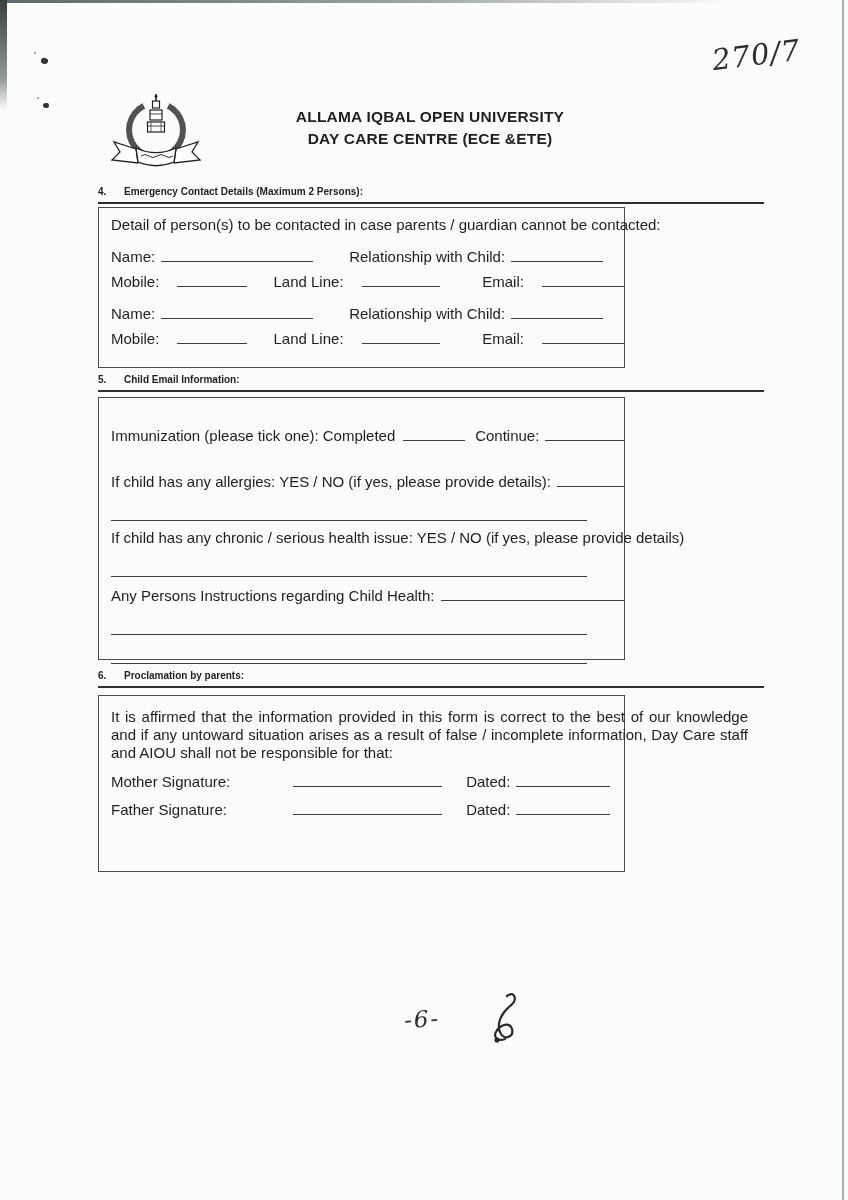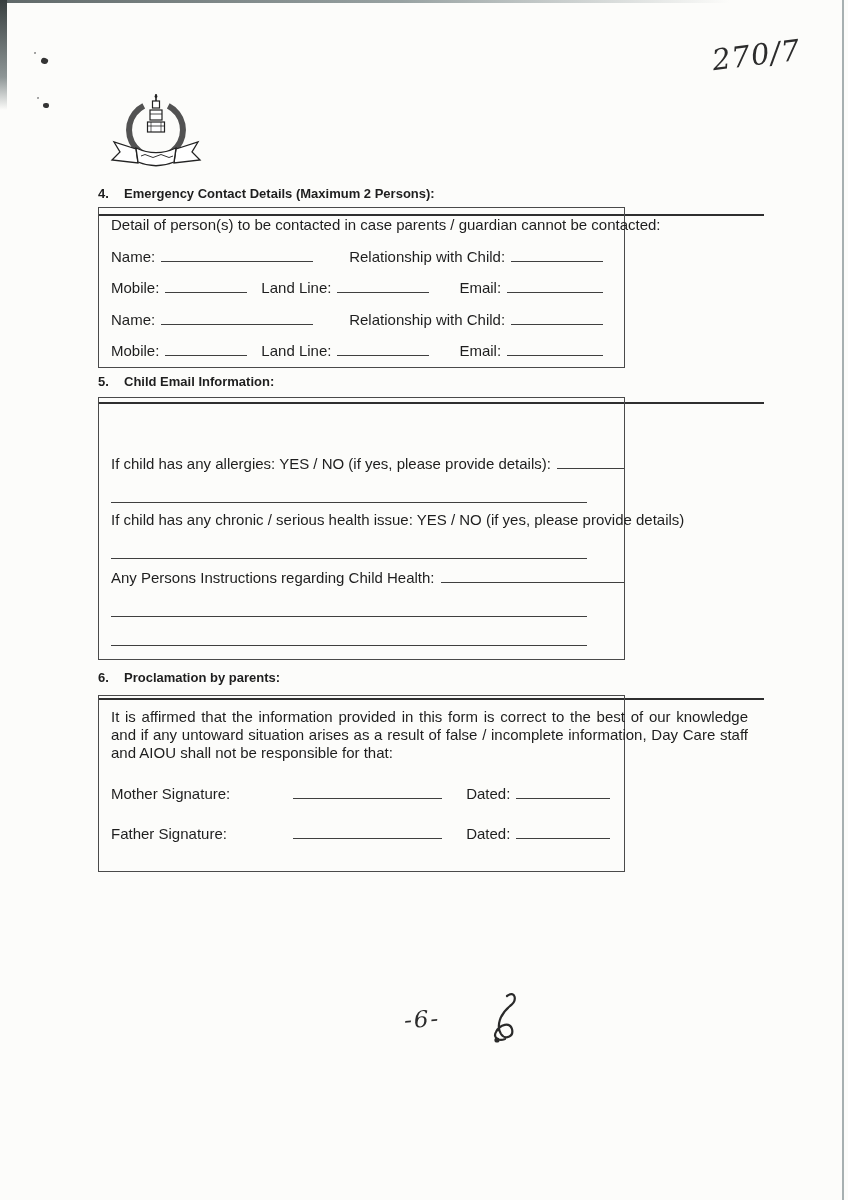--- a/index.html
+++ b/index.html
@@ -25,39 +25,39 @@
   .hw-folio{position:absolute;top:38px;left:712px;font-size:29px;letter-spacing:1px;transform:rotate(-7deg);}
   .hw-page{position:absolute;top:1006px;left:404px;font-size:23px;letter-spacing:2px;transform:rotate(-3deg);}
   .sig-mark{position:absolute;top:988px;left:487px;}
 
   
   .logo{position:absolute;top:94px;left:104px;}
   .title-block{position:absolute;top:106px;left:250px;width:360px;text-align:center;
     font-weight:bold;font-size:15.5px;line-height:22px;letter-spacing:.2px;}
 
   
-  .sec-head{position:absolute;left:98px;width:666px;font-weight:bold;font-size:13px;
-    padding-bottom:13px;border-bottom:2px solid #2f2f2f;}
+  .sec-head{position:absolute;left:98px;width:666px;font-weight:bold;font-size:10px;
+    padding-bottom:5px;border-bottom:2px solid #2f2f2f;}
   .sec-head .num{display:inline-block;width:26px;}
   .s4-head{top:186px;}
   .s5-head{top:374px;}
   .s6-head{top:670px;}
 
   .box{position:absolute;left:98px;width:527px;border:1.5px solid #4a4a4a;background:transparent;}
   .box1{top:207px;height:161px;padding:8px 0 0 12px;box-sizing:border-box;}
   .box2{top:397px;height:263px;padding:28px 0 0 12px;box-sizing:border-box;}
   .box3{top:695px;height:177px;padding:12px 14px 0 12px;box-sizing:border-box;}
 
   .row{display:flex;align-items:baseline;white-space:nowrap;}
   .blank{display:inline-block;border-bottom:1.5px solid #3f3f3f;height:14px;}
   .rule{border-bottom:1.5px solid #3f3f3f;width:476px;height:14px;}
 
   
   .row-name{margin-top:14px;}
-  .row-phone{margin-top:13px;}
+  .row-phone{margin-top:7px;gap:12px;}
   .b-name{width:152px;margin-left:6px;}
   .lbl-rel{margin-left:36px;text-align:center;}
   .b-rel{width:92px;margin-left:6px;}
   .b-mob{width:82px;margin-left:6px;}
   .lbl-land{margin-left:14px;}
   .b-land{width:92px;margin-left:6px;}
   .lbl-email{margin-left:30px;}
   .b-email{width:96px;margin-left:6px;}
 
   
@@ -70,21 +70,21 @@
   .rule-a{margin-top:16px;}
   .row-chronic{margin-top:8px;}
   .rule-b{margin-top:16px;}
   .row-special{margin-top:9px;}
   .b-special{width:212px;margin-left:6px;}
   .rule-c{margin-top:16px;}
   .rule-d{margin-top:14px;}
 
   
   .proc-par{text-align:justify;line-height:18px;width:637px;}
-  .sig-row{display:flex;align-items:baseline;margin-top:22px;justify-content:space-between;}
+  .sig-row{display:flex;align-items:baseline;margin-top:10px;justify-content:space-between;}
   .sig-label{display:inline-block;width:150px;}
   .b-sig{width:172px;margin-left:52px;}
   .lbl-dated{margin-left:24px;}
   .b-dated{width:108px;margin-left:6px;}
 </style>
 </head>
 <body>
 
 <div class="page">
 
@@ -113,20 +113,24 @@
       <line x1="47" y1="28" x2="47" y2="38" stroke="#222" stroke-width="0.7"></line>
       <line x1="57" y1="28" x2="57" y2="38" stroke="#222" stroke-width="0.7"></line>
 
       <path d="M32,55 L10,48 L16,58 L8,66 L34,69 Z" fill="#fff" stroke="#222" stroke-width="1.3"></path>
       <path d="M72,55 L94,48 L88,58 L96,66 L70,69 Z" fill="#fff" stroke="#222" stroke-width="1.3"></path>
       <path d="M32,54 C45,60 59,60 72,54 L70,68 C58,73 46,73 34,68 Z" fill="#fff" stroke="#222" stroke-width="1.3"></path>
       <path d="M37,62 q4,-3 8,0 q4,3 8,0 q4,-3 8,0 q4,3 8,0" fill="none" stroke="#333" stroke-width="1"></path>
     </svg>
   </div>
 
+  <div class="title-block">
+    <div>ALLAMA IQBAL OPEN UNIVERSITY</div>
+    <div>DAY CARE CENTRE (ECE &amp;ETE)</div>
+  </div>
 
   <div class="sec-head s4-head">
     <span class="num">4.</span><span>Emergency Contact Details (Maximum 2 Persons):</span>
   </div>
 
   <div class="box box1">
     <div class="row">Detail of person(s) to be contacted in case parents / guardian cannot be contacted:</div>
 
     <div class="row row-name">
       <span>Name:</span>
@@ -157,20 +161,26 @@
       <span class="lbl-email">Email:</span>
       <span class="blank b-email"></span>
     </div>
   </div>
 
   <div class="sec-head s5-head">
     <span class="num">5.</span><span>Child Email Information:</span>
   </div>
 
   <div class="box box2">
+    <div class="row row-imm">
+      <span>Immunization (please tick one): Completed</span>
+      <span class="blank b-imm"></span>
+      <span class="lbl-cont">Continue:</span>
+      <span class="blank b-cont"></span>
+    </div>
     <div class="row row-allerg">
       <span>If child has any allergies: YES / NO (if yes, please provide details):</span>
       <span class="blank b-allerg"></span>
     </div>
     <div class="rule rule-a"></div>
     <div class="row row-chronic">
       <span>If child has any chronic / serious health issue: YES / NO (if yes, please provide details)</span>
     </div>
     <div class="rule rule-b"></div>
     <div class="row row-special">

